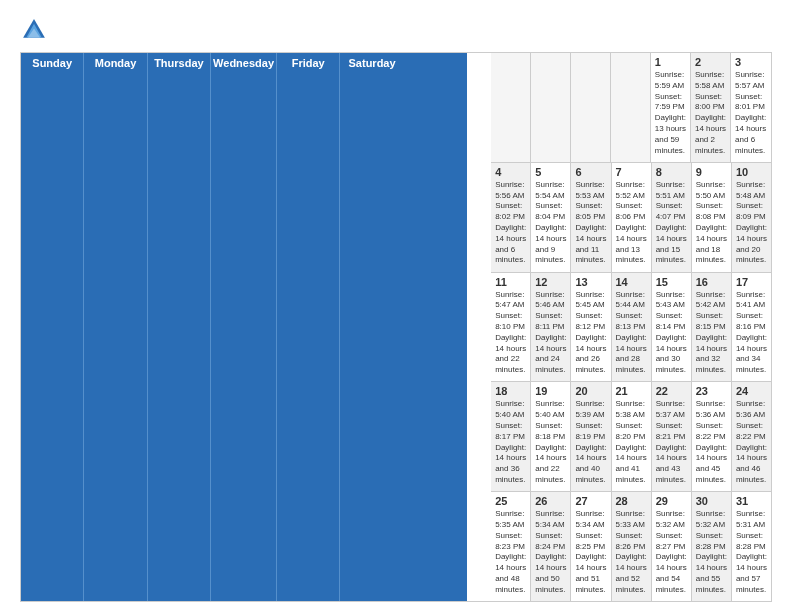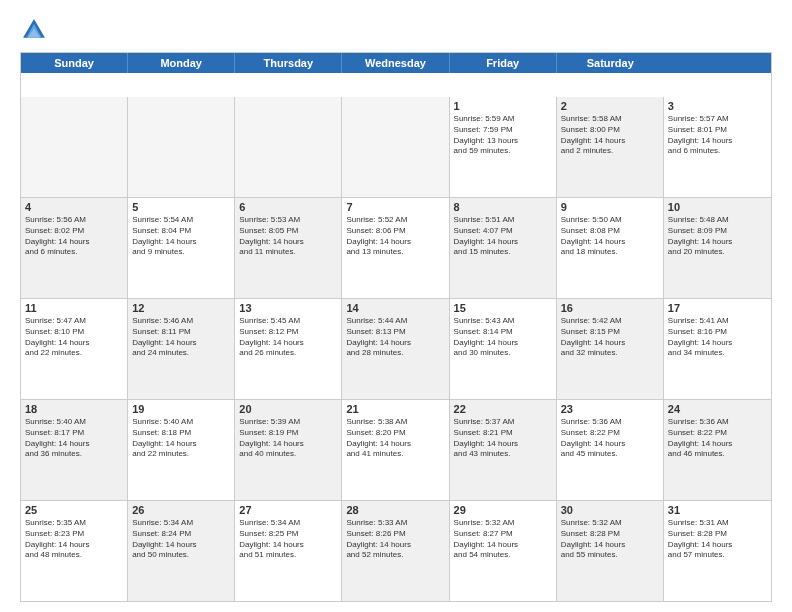--- a/index.html
+++ b/index.html
@@ -56,21 +56,21 @@
       color: #333;
       line-height: 1.1;
     }
     .subtitle {
       font-size: 14px;
       color: #333;
     }
     .calendar {
       flex: 1;
       display: flex;
-      flex-direction: column;
+      flex-direction: row;
       border: 1px solid #ccc;
       gap: 24px;
     }
     .cal-header {
       display: grid;
       grid-template-columns: repeat(7, 1fr);
       background: #2a6db5;
     }
     .cal-header-cell {
       color: #fff;

